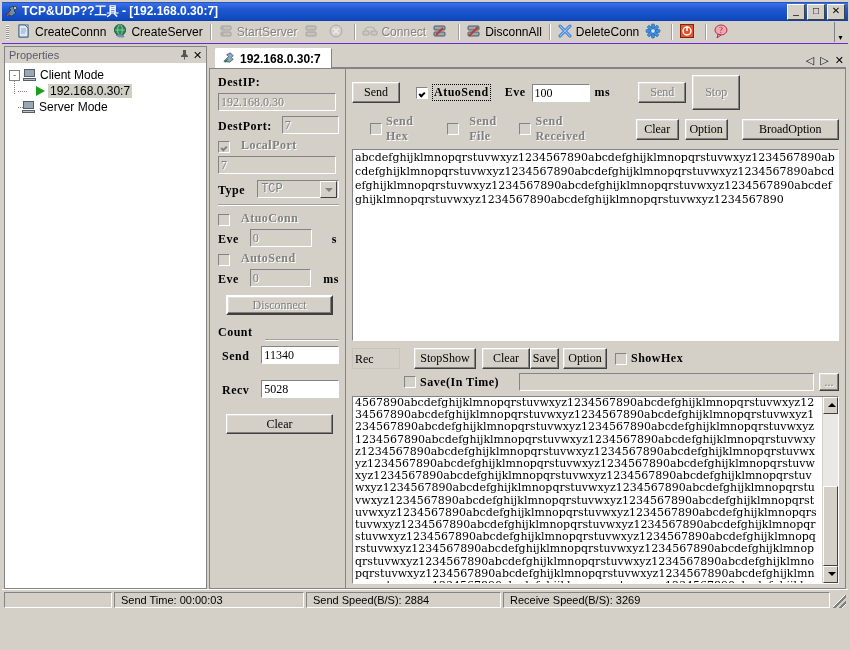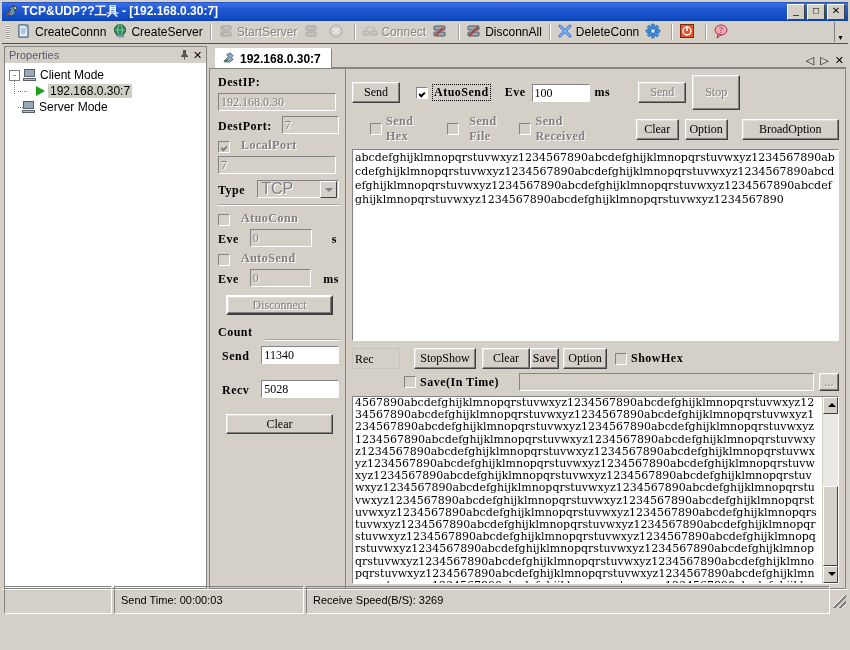--- a/index.html
+++ b/index.html
@@ -188,21 +188,21 @@
     transform:rotate(-45deg);
   }
   .cb.white{background:#fff;}
   .cb.white.on:after{border-color:#000;}
   .selbox{
     display:flex;align-items:center;
     border-top:1px solid #848484;border-left:1px solid #848484;
     border-right:1px solid #fff;border-bottom:1px solid #fff;
     background:#d4d0c8;height:18px;box-sizing:border-box;
   }
-  .selbox .val{flex:1;font-family:Liberation Sans, sans-serif;font-size:16px;color:#808080;padding-left:3px;text-shadow:1px 1px 0 #fff;}
+  .selbox .val{flex:1;font-family:Liberation Mono, monospace;font-size:12px;color:#808080;padding-left:3px;text-shadow:1px 1px 0 #fff;}
   .selbox .arrow{
     width:15px;height:15px;margin:1px;background:#d4d0c8;
     border-top:1px solid #fff;border-left:1px solid #fff;
     border-right:1px solid #404040;border-bottom:1px solid #404040;
     position:relative;flex:0 0 auto;
   }
   .selbox .arrow:after{
     content:"";position:absolute;left:4px;top:6px;
     border-left:4px solid transparent;border-right:4px solid transparent;border-top:4px solid #808080;
   }
@@ -256,21 +256,21 @@
     border-right:1px solid #404040;border-bottom:1px solid #404040;
     cursor:default;
   }
   
   .statusbar{
     height:20px;display:flex;align-items:center;
     background:#d4d0c8;border-top:1px solid #fff;
     box-sizing:border-box;position:relative;
   }
   .sb-cell{
-    height:28px;margin:1px 0 1px 2px;display:flex;align-items:center;
+    height:16px;margin:1px 0 1px 2px;display:flex;align-items:center;
     border-top:1px solid #848484;border-left:1px solid #848484;
     border-right:1px solid #fff;border-bottom:1px solid #fff;
     font-size:11px;color:#000;padding-left:6px;box-sizing:border-box;
     font-family:"Liberation Sans",sans-serif;
   }
   .grip-br{
     position:absolute;right:2px;bottom:1px;width:13px;height:13px;
     background:
       linear-gradient(135deg,transparent 45%,#fff 45%,#fff 60%,transparent 60%),
       linear-gradient(135deg,transparent 70%,#fff 70%,#fff 85%,transparent 85%);
@@ -673,17 +673,18 @@
           </div>
 
         </div>
       </div>
     </div>
   </div>
 
   <div class="statusbar">
     <div class="sb-cell" style="width:108px;"></div>
     <div class="sb-cell" style="width:190px;">Send Time: 00:00:03</div>
+    <div class="sb-cell" style="width:195px;">Send Speed(B/S): 2884</div>
     <div class="sb-cell" style="flex:1;margin-right:18px;">Receive Speed(B/S): 3269</div>
     <div class="grip-br"></div>
   </div>
 
 </div>
 
 </body></html>

